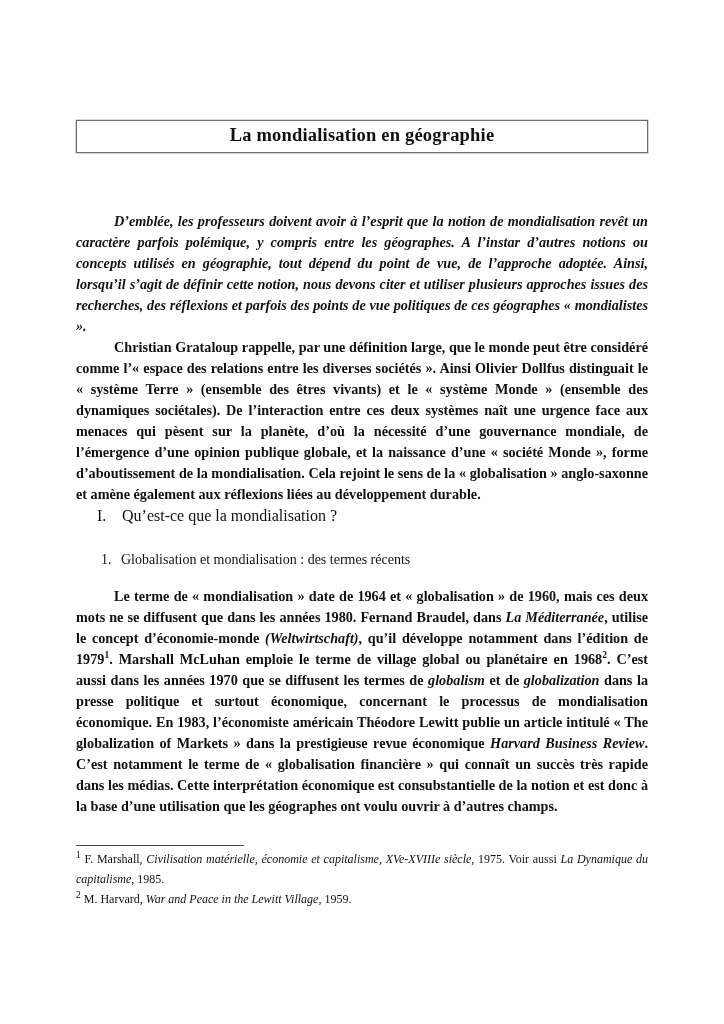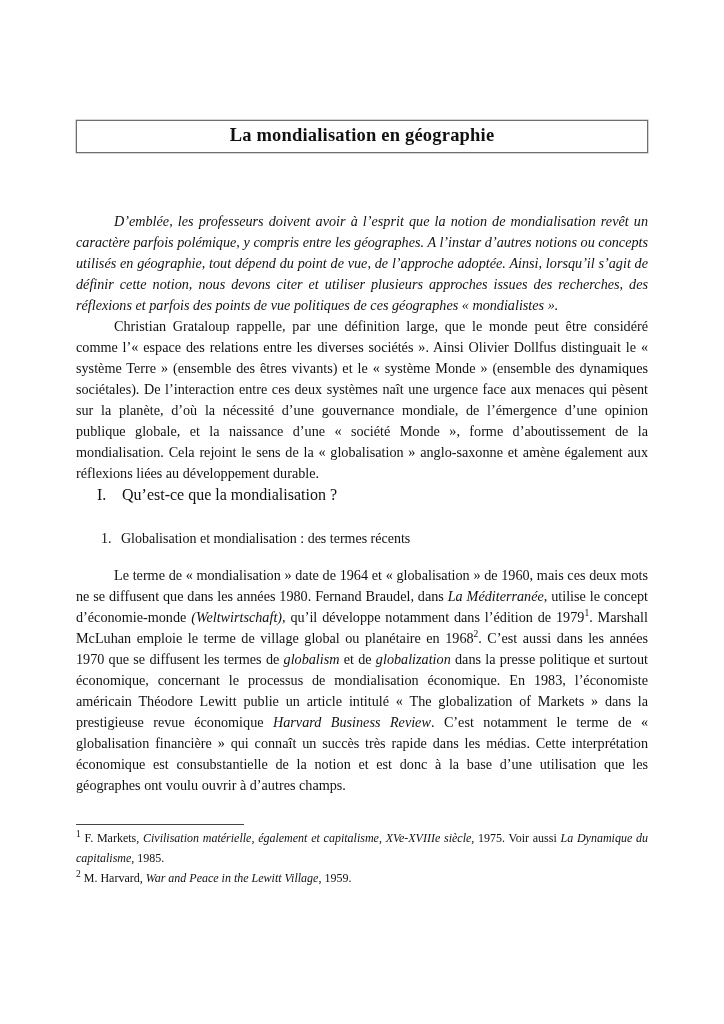--- a/index.html
+++ b/index.html
@@ -27,20 +27,21 @@
     font-size: 18.5px;
     font-weight: bold;
     letter-spacing: 0.2px;
   }
   p.body-par {
     margin: 0;
     font-size: 14.2px;
     line-height: 21px;
     text-align: justify;
     text-indent: 38px;
+    font-weight: bold;
   }
   p.italic { font-style: italic; }
   .par-gap-1 { margin-bottom: 15px; }
   .par-gap-2 { margin-bottom: 15px; }
   .section-heading {
     margin: 0 0 23px 0;
     padding-left: 21px;
     font-size: 16px;
     font-weight: normal;
     line-height: 22px;
@@ -93,17 +94,17 @@
   </h2>
 
   <h3 class="subsection-heading">
     <span class="num">1.</span><span>Globalisation et mondialisation : des termes récents</span>
   </h3>
 
   <p class="body-par"><span>Le terme de « mondialisation » date de 1964 et « globalisation » de 1960, mais ces deux mots ne se diffusent que dans les années 1980. Fernand Braudel, dans </span><span style="font-style: italic;">La Méditerranée</span><span>, utilise le concept d’économie-monde </span><span style="font-style: italic;">(Weltwirtschaft)</span><span>, qu’il développe notamment dans l’édition de 1979</span><sup>1</sup><span>. Marshall McLuhan emploie le terme de village global ou planétaire en 1968</span><sup>2</sup><span>. C’est aussi dans les années 1970 que se diffusent les termes de </span><span style="font-style: italic;">globalism</span><span> et de </span><span style="font-style: italic;">globalization</span><span> dans la presse politique et surtout économique, concernant le processus de mondialisation économique. En 1983, l’économiste américain Théodore Lewitt publie un article intitulé « The globalization of Markets » dans la prestigieuse revue économique </span><span style="font-style: italic;">Harvard Business Review</span><span>. C’est notamment le terme de « globalisation financière » qui connaît un succès très rapide dans les médias. Cette interprétation économique est consubstantielle de la notion et est donc à la base d’une utilisation que les géographes ont voulu ouvrir à d’autres champs.</span></p>
 
   <div class="footnotes">
     <hr class="footnote-rule">
-    <p class="footnote"><sup>1</sup><span> F. Markets, </span><span style="font-style: italic;">Civilisation matérielle, également et capitalisme, XVe-XVIIIe siècle</span><span>, 1975. Voir aussi </span><span style="font-style: italic;">La Dynamique du capitalisme</span><span>, 1985.</span></p>
+    <p class="footnote"><sup>1</sup><span> F. Marshall, </span><span style="font-style: italic;">Civilisation matérielle, économie et capitalisme, XVe-XVIIIe siècle</span><span>, 1975. Voir aussi </span><span style="font-style: italic;">La Dynamique du capitalisme</span><span>, 1985.</span></p>
     <p class="footnote"><sup>2</sup><span> M. Harvard, </span><span style="font-style: italic;">War and Peace in the Lewitt Village</span><span>, 1959.</span></p>
   </div>
 
 </div>
 
 </body></html>

